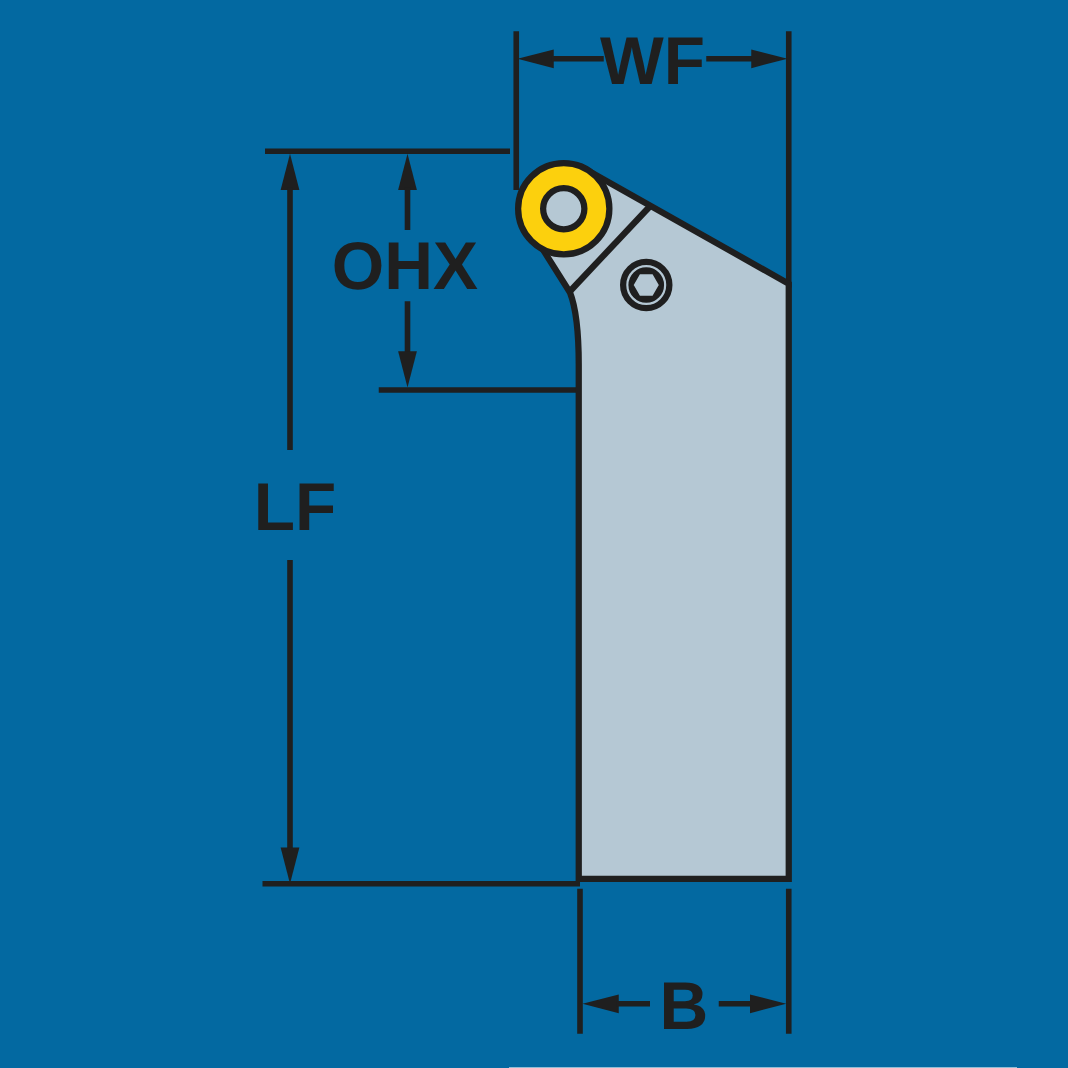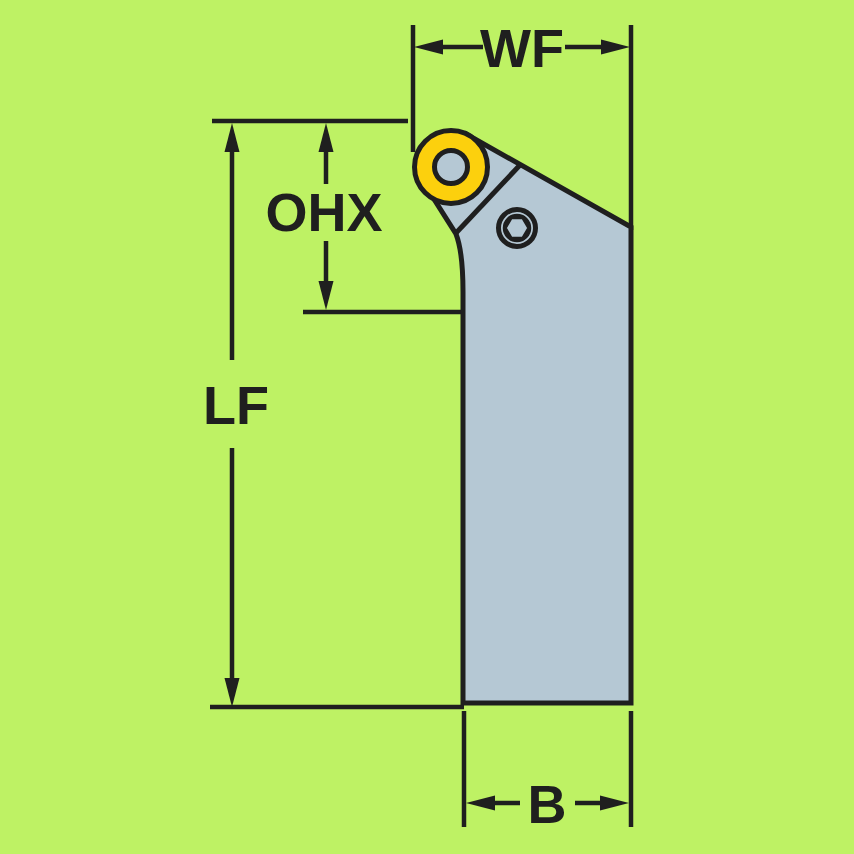--- a/index.html
+++ b/index.html
@@ -4,21 +4,21 @@
 <style>
   html, body {
     margin: 0;
     padding: 0;
     background: #ffffff;
   }
   .stage {
     position: relative;
     width: 854px;
     height: 854px;
-    background: #bef264;
+    background: #0369a1;
     overflow: hidden;
   }
   svg { display: block; }
 
   
   .dim {
     stroke: #1f1f1f;
     stroke-width: 4.5;
     fill: none;
     stroke-linecap: butt;

